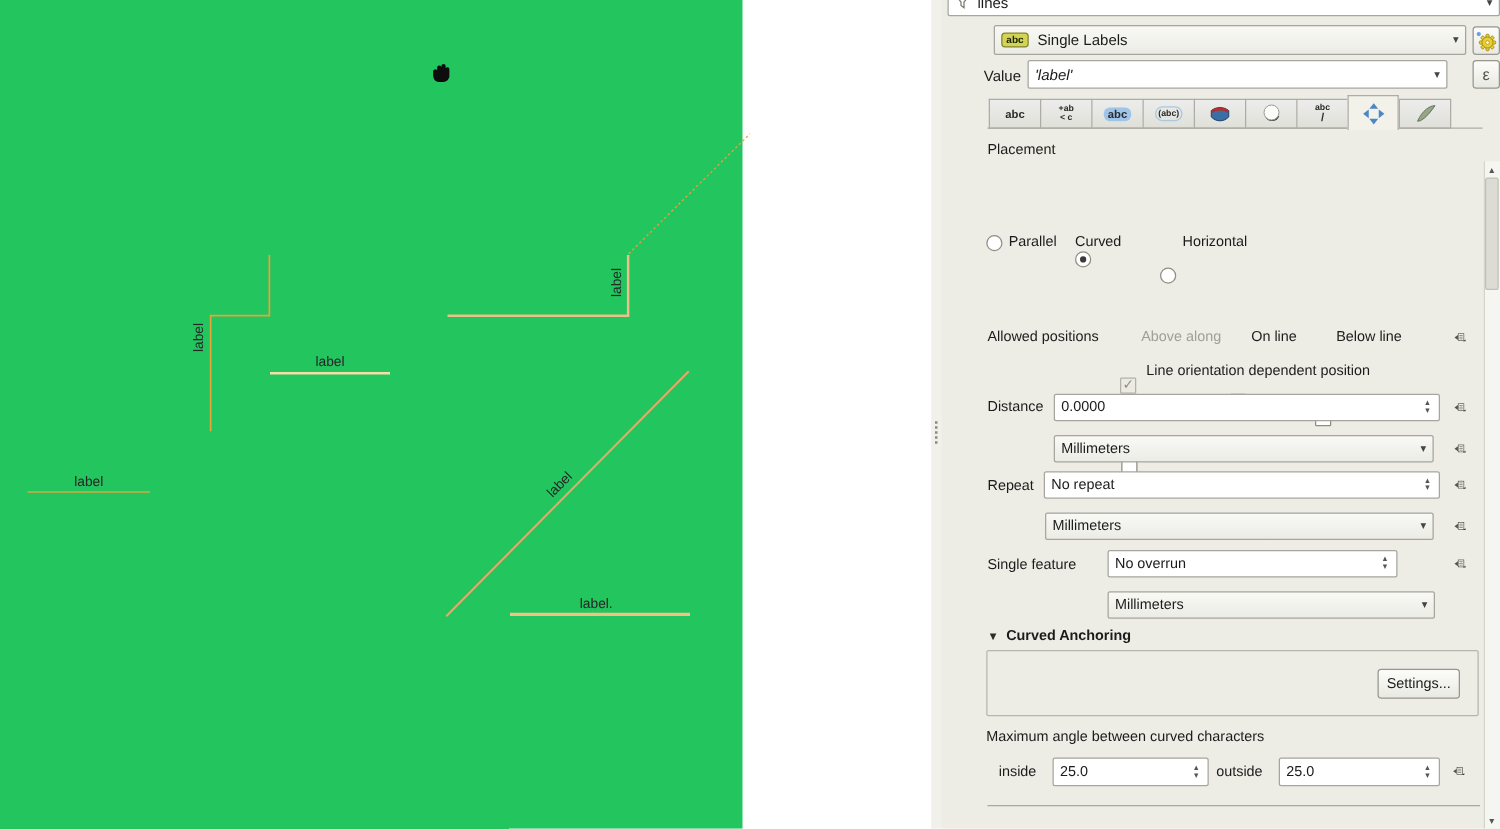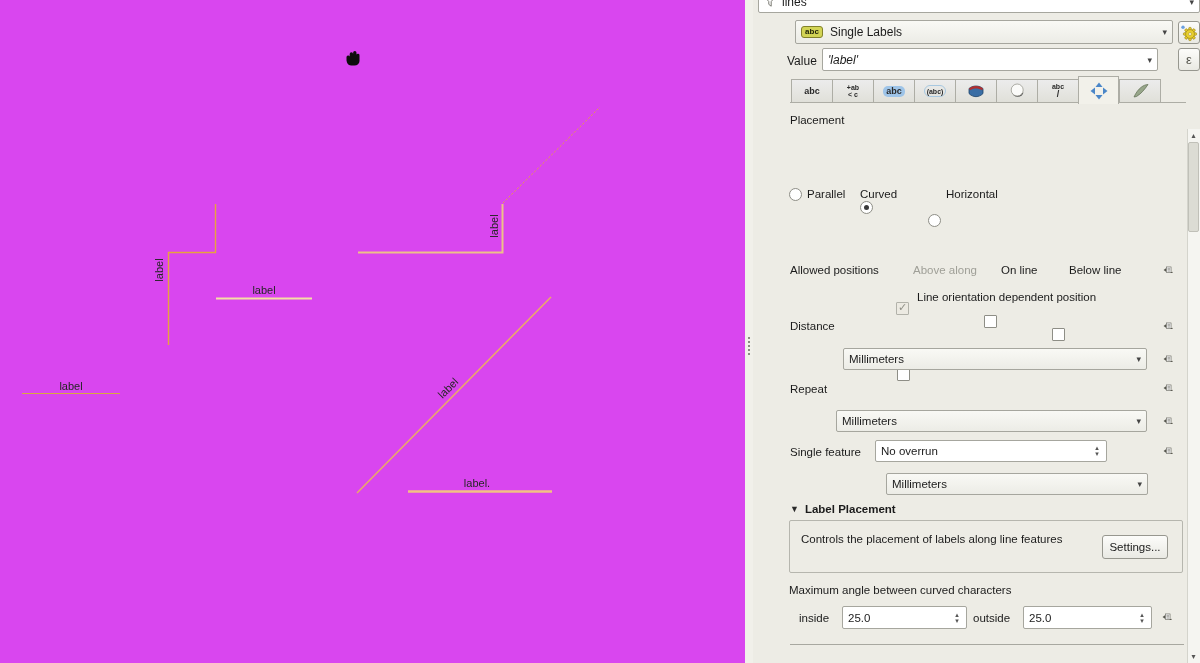--- a/index.html
+++ b/index.html
@@ -1,20 +1,20 @@
 <!DOCTYPE html>
 <html><head>
 <meta charset="utf-8">
 <style>
   html,body{margin:0;padding:0;background:#fff;}
   #root{position:relative;width:1200px;height:663px;overflow:hidden;
         font-family:"Liberation Sans",sans-serif;-webkit-font-smoothing:antialiased;}
   .abs{position:absolute;}
   
-  #canvas{left:0;top:0;width:745px;height:663px;background:#d946ef;cursor:grab;}
+  #canvas{left:0;top:0;width:594px;height:663px;background:#22c55e;cursor:grab;}
   .maplabel{font-size:11px;color:#262626;white-space:nowrap;text-align:center;}
   .vlabel{transform:rotate(-90deg);}
   .dlabel{transform:rotate(-45deg);}
   
   #splitter{left:745px;top:0;width:8px;height:663px;background:#f1f0ea;}
   .splitter-dot{position:absolute;left:3px;width:2px;height:2px;background:#8a8a82;}
   
   #panel{left:753px;top:0;width:447px;height:663px;background:#edece5;}
   .panel-label{font-size:11.5px;color:#1b1b1b;white-space:nowrap;}
   .muted{color:#9f9f97;}
@@ -211,20 +211,27 @@
         <line x1="8" y1="7.5" x2="13" y2="7.5" stroke="#55554d"></line>
         <line x1="8" y1="10" x2="13" y2="10" stroke="#55554d"></line>
         <polygon points="13,13.5 17,13.5 17,11" fill="#33332b"></polygon>
       </svg>
     </button>
 
     <div class="abs cb" style="left:144px;top:290px"></div>
     <span class="abs panel-label" style="left:164px;top:291px">Line orientation dependent position</span>
 
     <span class="abs panel-label" style="left:37px;top:320px">Distance</span>
+    <div class="abs field" style="left:90px;top:315px;width:309px;height:22px">
+      <span>0.0000</span>
+      <span class="spin-btns">
+          <span class="spin-up">▴</span>
+          <span class="spin-dn">▾</span>
+        </span>
+    </div>
     <button class="abs ddbtn" style="left:404px;top:316px">
       <svg width="18" height="16" viewBox="0 0 18 16">
         <polygon points="1,8 6,4.5 6,11.5" fill="#55554d"></polygon>
         <rect x="6.5" y="2.5" width="8" height="10" fill="#fff" stroke="#55554d"></rect>
         <line x1="8" y1="5" x2="13" y2="5" stroke="#55554d"></line>
         <line x1="8" y1="7.5" x2="13" y2="7.5" stroke="#55554d"></line>
         <line x1="8" y1="10" x2="13" y2="10" stroke="#55554d"></line>
         <polygon points="13,13.5 17,13.5 17,11" fill="#33332b"></polygon>
       </svg>
     </button>
@@ -237,20 +244,27 @@
         <polygon points="1,8 6,4.5 6,11.5" fill="#55554d"></polygon>
         <rect x="6.5" y="2.5" width="8" height="10" fill="#fff" stroke="#55554d"></rect>
         <line x1="8" y1="5" x2="13" y2="5" stroke="#55554d"></line>
         <line x1="8" y1="7.5" x2="13" y2="7.5" stroke="#55554d"></line>
         <line x1="8" y1="10" x2="13" y2="10" stroke="#55554d"></line>
         <polygon points="13,13.5 17,13.5 17,11" fill="#33332b"></polygon>
       </svg>
     </button>
 
     <span class="abs panel-label" style="left:37px;top:383px">Repeat</span>
+    <div class="abs field" style="left:82px;top:377px;width:317px;height:22px">
+      <span>No repeat</span>
+      <span class="spin-btns">
+          <span class="spin-up">▴</span>
+          <span class="spin-dn">▾</span>
+        </span>
+    </div>
     <button class="abs ddbtn" style="left:404px;top:378px">
       <svg width="18" height="16" viewBox="0 0 18 16">
         <polygon points="1,8 6,4.5 6,11.5" fill="#55554d"></polygon>
         <rect x="6.5" y="2.5" width="8" height="10" fill="#fff" stroke="#55554d"></rect>
         <line x1="8" y1="5" x2="13" y2="5" stroke="#55554d"></line>
         <line x1="8" y1="7.5" x2="13" y2="7.5" stroke="#55554d"></line>
         <line x1="8" y1="10" x2="13" y2="10" stroke="#55554d"></line>
         <polygon points="13,13.5 17,13.5 17,11" fill="#33332b"></polygon>
       </svg>
     </button>
@@ -263,21 +277,21 @@
         <polygon points="1,8 6,4.5 6,11.5" fill="#55554d"></polygon>
         <rect x="6.5" y="2.5" width="8" height="10" fill="#fff" stroke="#55554d"></rect>
         <line x1="8" y1="5" x2="13" y2="5" stroke="#55554d"></line>
         <line x1="8" y1="7.5" x2="13" y2="7.5" stroke="#55554d"></line>
         <line x1="8" y1="10" x2="13" y2="10" stroke="#55554d"></line>
         <polygon points="13,13.5 17,13.5 17,11" fill="#33332b"></polygon>
       </svg>
     </button>
 
     <span class="abs panel-label" style="left:37px;top:446px">Single feature</span>
-    <div class="abs field" style="left:122px;top:440px;width:232px;height:22px">
+    <div class="abs field" style="left:133px;top:440px;width:232px;height:22px">
       <span>No overrun</span>
       <span class="spin-btns">
           <span class="spin-up">▴</span>
           <span class="spin-dn">▾</span>
         </span>
     </div>
     <button class="abs ddbtn" style="left:404px;top:441px">
       <svg width="18" height="16" viewBox="0 0 18 16">
         <polygon points="1,8 6,4.5 6,11.5" fill="#55554d"></polygon>
         <rect x="6.5" y="2.5" width="8" height="10" fill="#fff" stroke="#55554d"></rect>
@@ -287,24 +301,23 @@
         <polygon points="13,13.5 17,13.5 17,11" fill="#33332b"></polygon>
       </svg>
     </button>
     <div class="abs combo" style="left:133px;top:473px;width:262px;height:22px">
       <span>Millimeters</span>
       <span class="combo-arrow">▾</span>
     </div>
 
     <div class="abs" style="left:37px;top:503px;display:flex;align-items:center;gap:6px">
       <span style="font-size:9px;color:#2a2a2a">▼</span>
-      <span class="panel-label bold">Label Placement</span>
+      <span class="panel-label bold">Curved Anchoring</span>
     </div>
     <div class="abs groupbox" style="left:36px;top:520px;width:394px;height:53px"></div>
-    <div class="abs wrap2" style="left:48px;top:532px;width:290px">Controls the placement of labels along line features</div>
     <button class="abs btn" style="left:349px;top:535px;width:66px;height:24px">
       <span>Settings...</span>
     </button>
 
     <span class="abs panel-label" style="left:36px;top:584px">Maximum angle between curved characters</span>
     <span class="abs panel-label" style="left:46px;top:612px">inside</span>
     <div class="abs field" style="left:89px;top:606px;width:125px;height:23px">
       <span>25.0</span>
       <span class="spin-btns">
           <span class="spin-up">▴</span>

